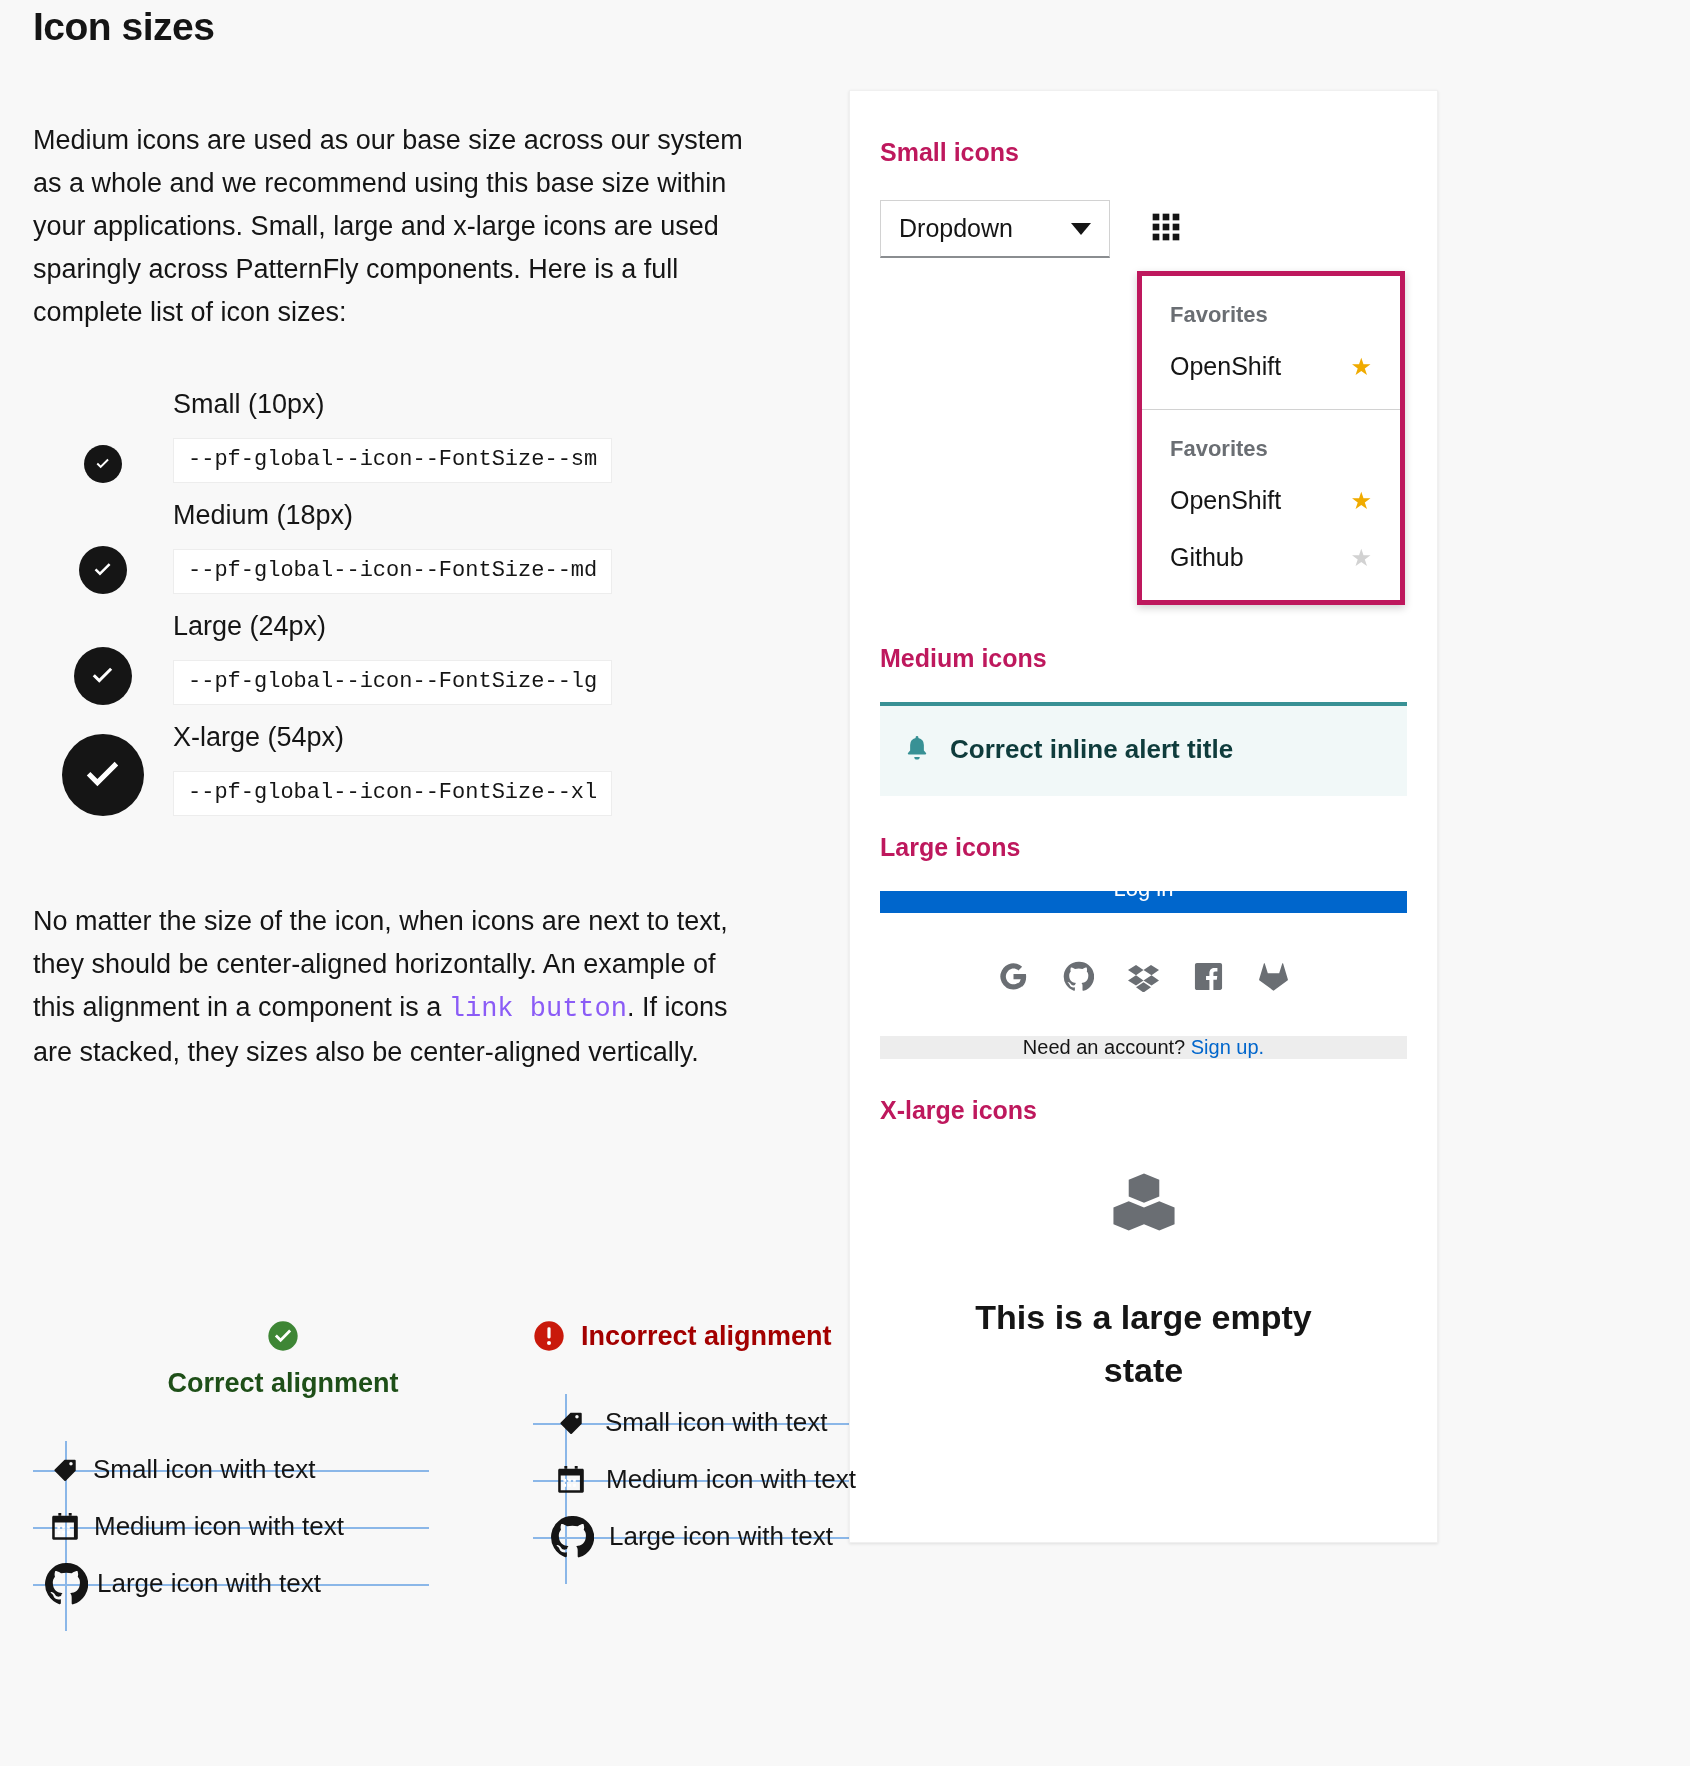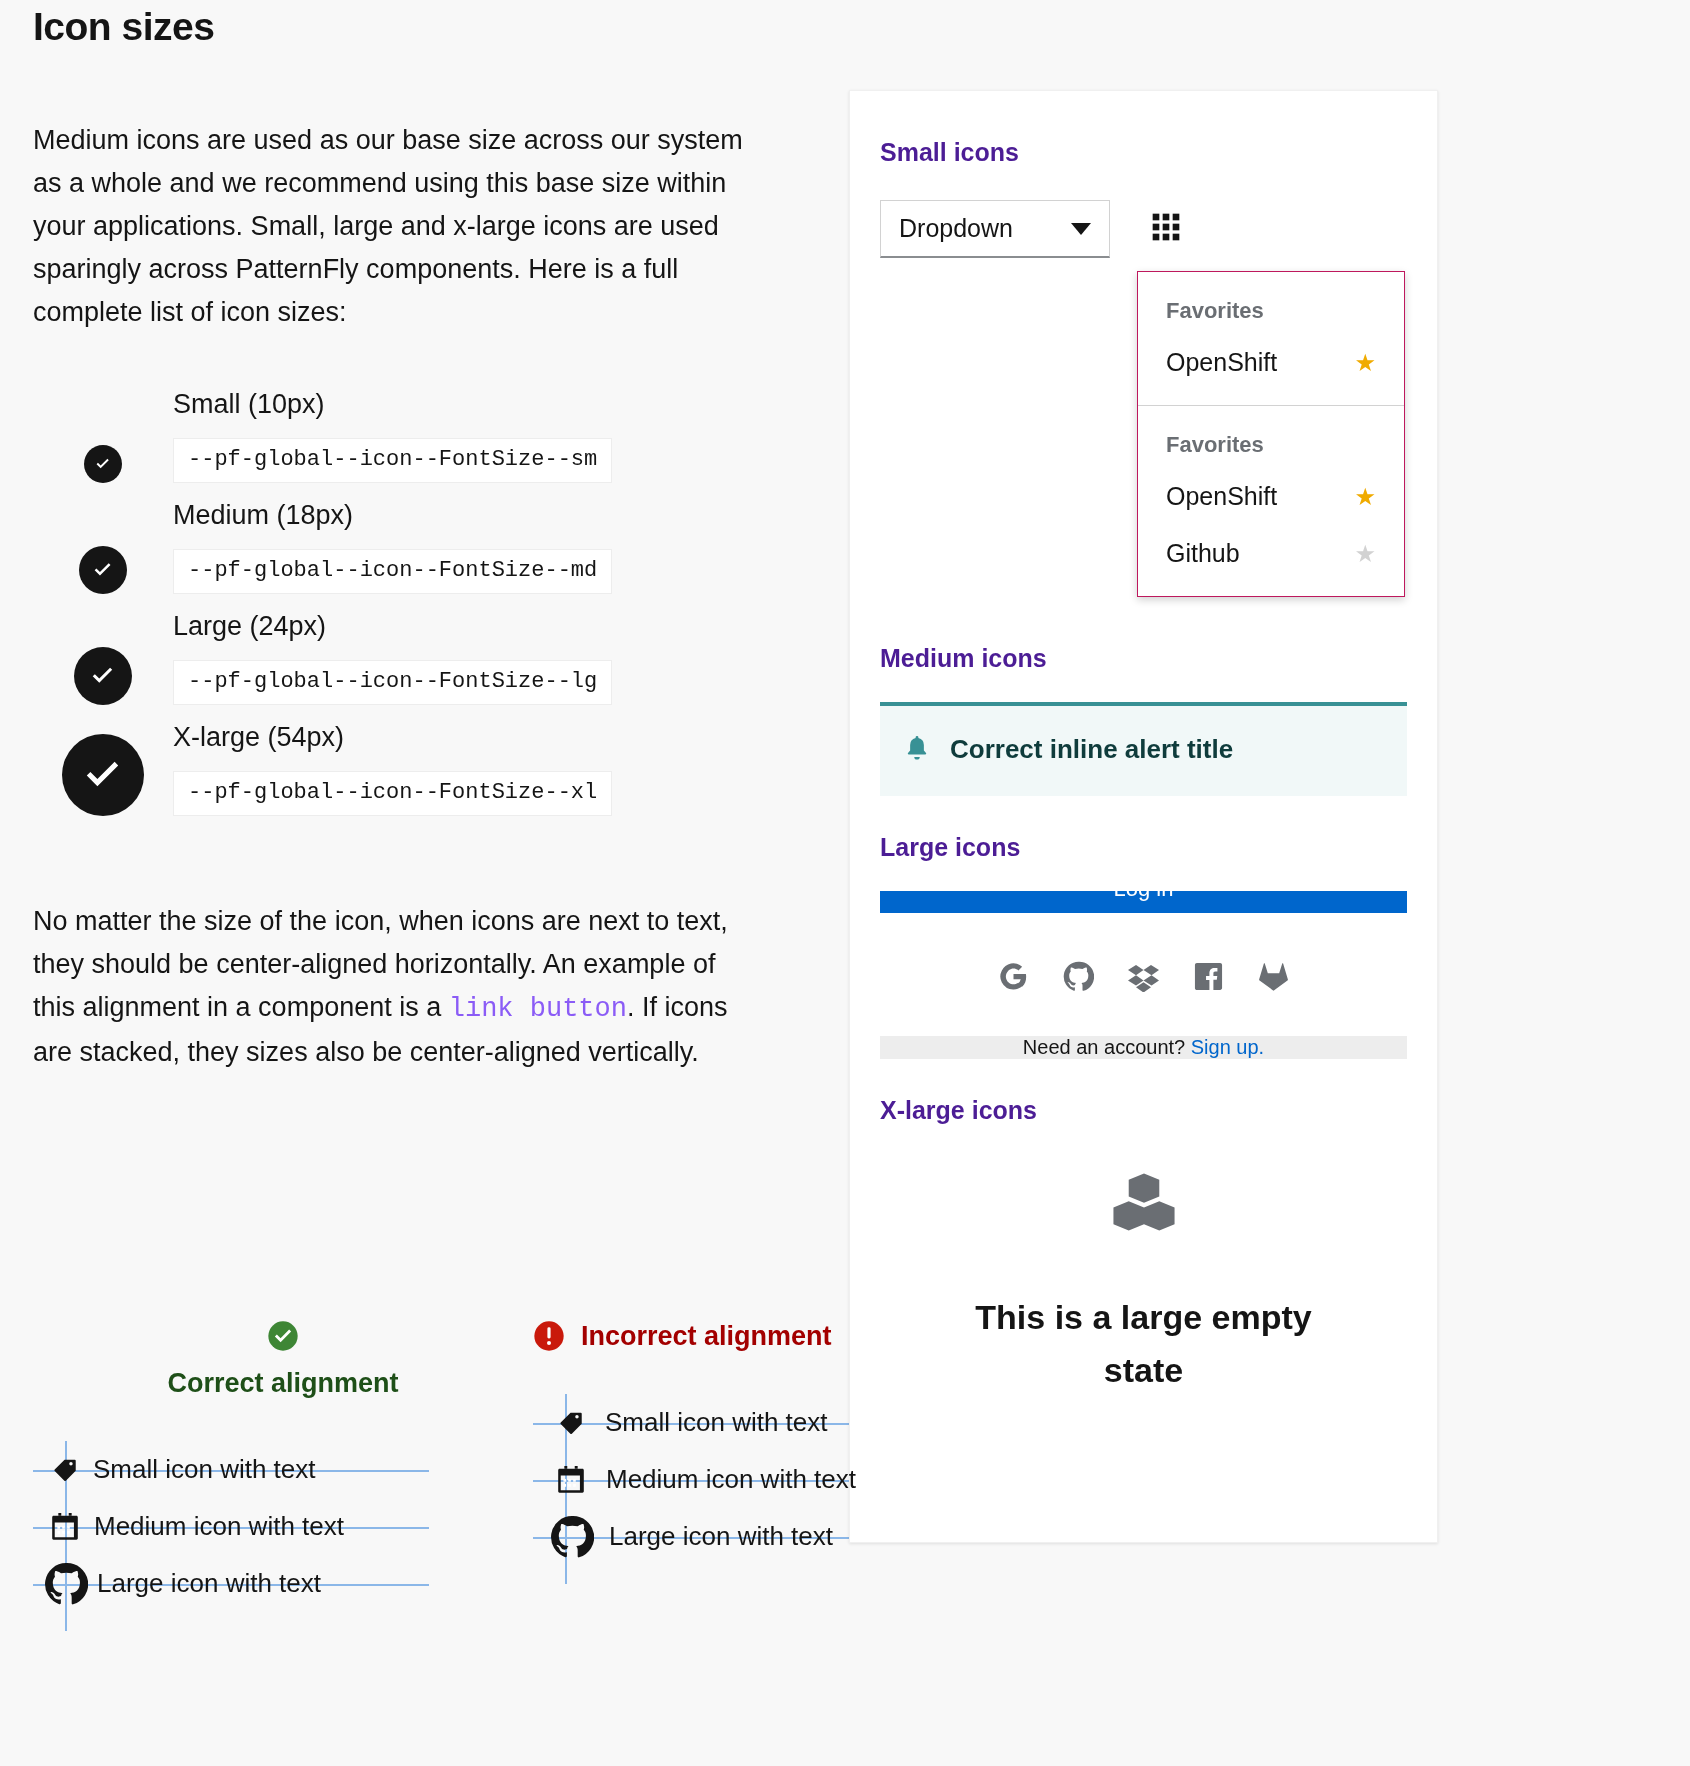--- a/index.html
+++ b/index.html
@@ -151,21 +151,21 @@
     left: 849px; top: 90px;
     width: 589px; height: 1453px;
     background: #fff;
     border: 1px solid #f0f0f0;
     box-shadow: 0 1px 3px rgba(3,3,3,0.10);
   }
   .rp-inner { padding: 46px 30px 0 30px; position: relative; height: 100%; }
   .rp-h {
     font-size: 25px;
     font-weight: 700;
-    color: #4c1d95;
+    color: #be185d;
     margin: 0;
     line-height: 1.2;
   }
 
   
   .small-row {
     margin-top: 33px;
     display: flex;
     align-items: center;
     gap: 40px;
@@ -193,21 +193,21 @@
   .grid-icon { display:block; }
 
   
   .app-menu {
     position: absolute;
     left: 287px;
     top: 180px;
     width: 268px;
     background: #fff;
     box-shadow: 0 3px 8px rgba(3,3,3,0.18);
-    border: 1px solid #be185d;
+    border: 5px solid #be185d;
     z-index: 30;
   }
   .menu-group { padding: 14px 0 14px 0; }
   .menu-group + .menu-group { border-top: 1px solid #d2d2d2; }
   .menu-title {
     font-size: 22px;
     color: #6a6e73;
     font-weight: 700;
     padding: 12px 28px 10px 28px;
   }

